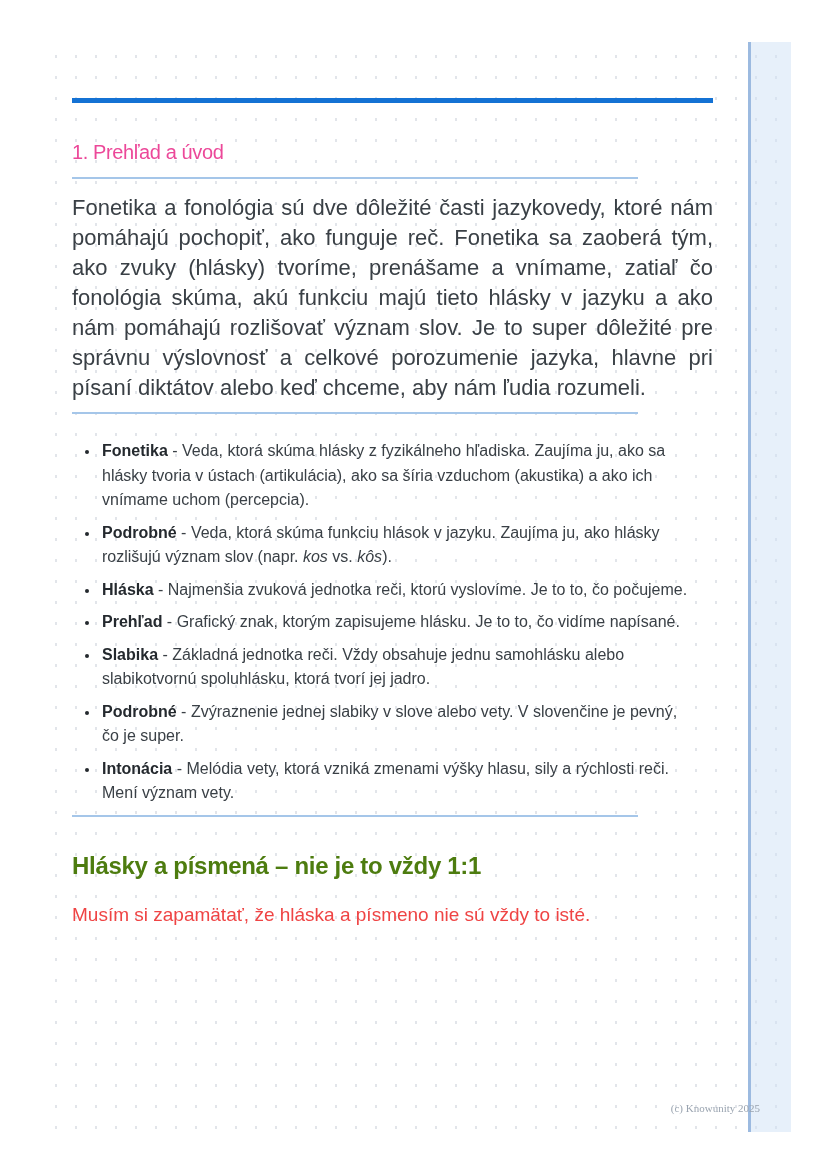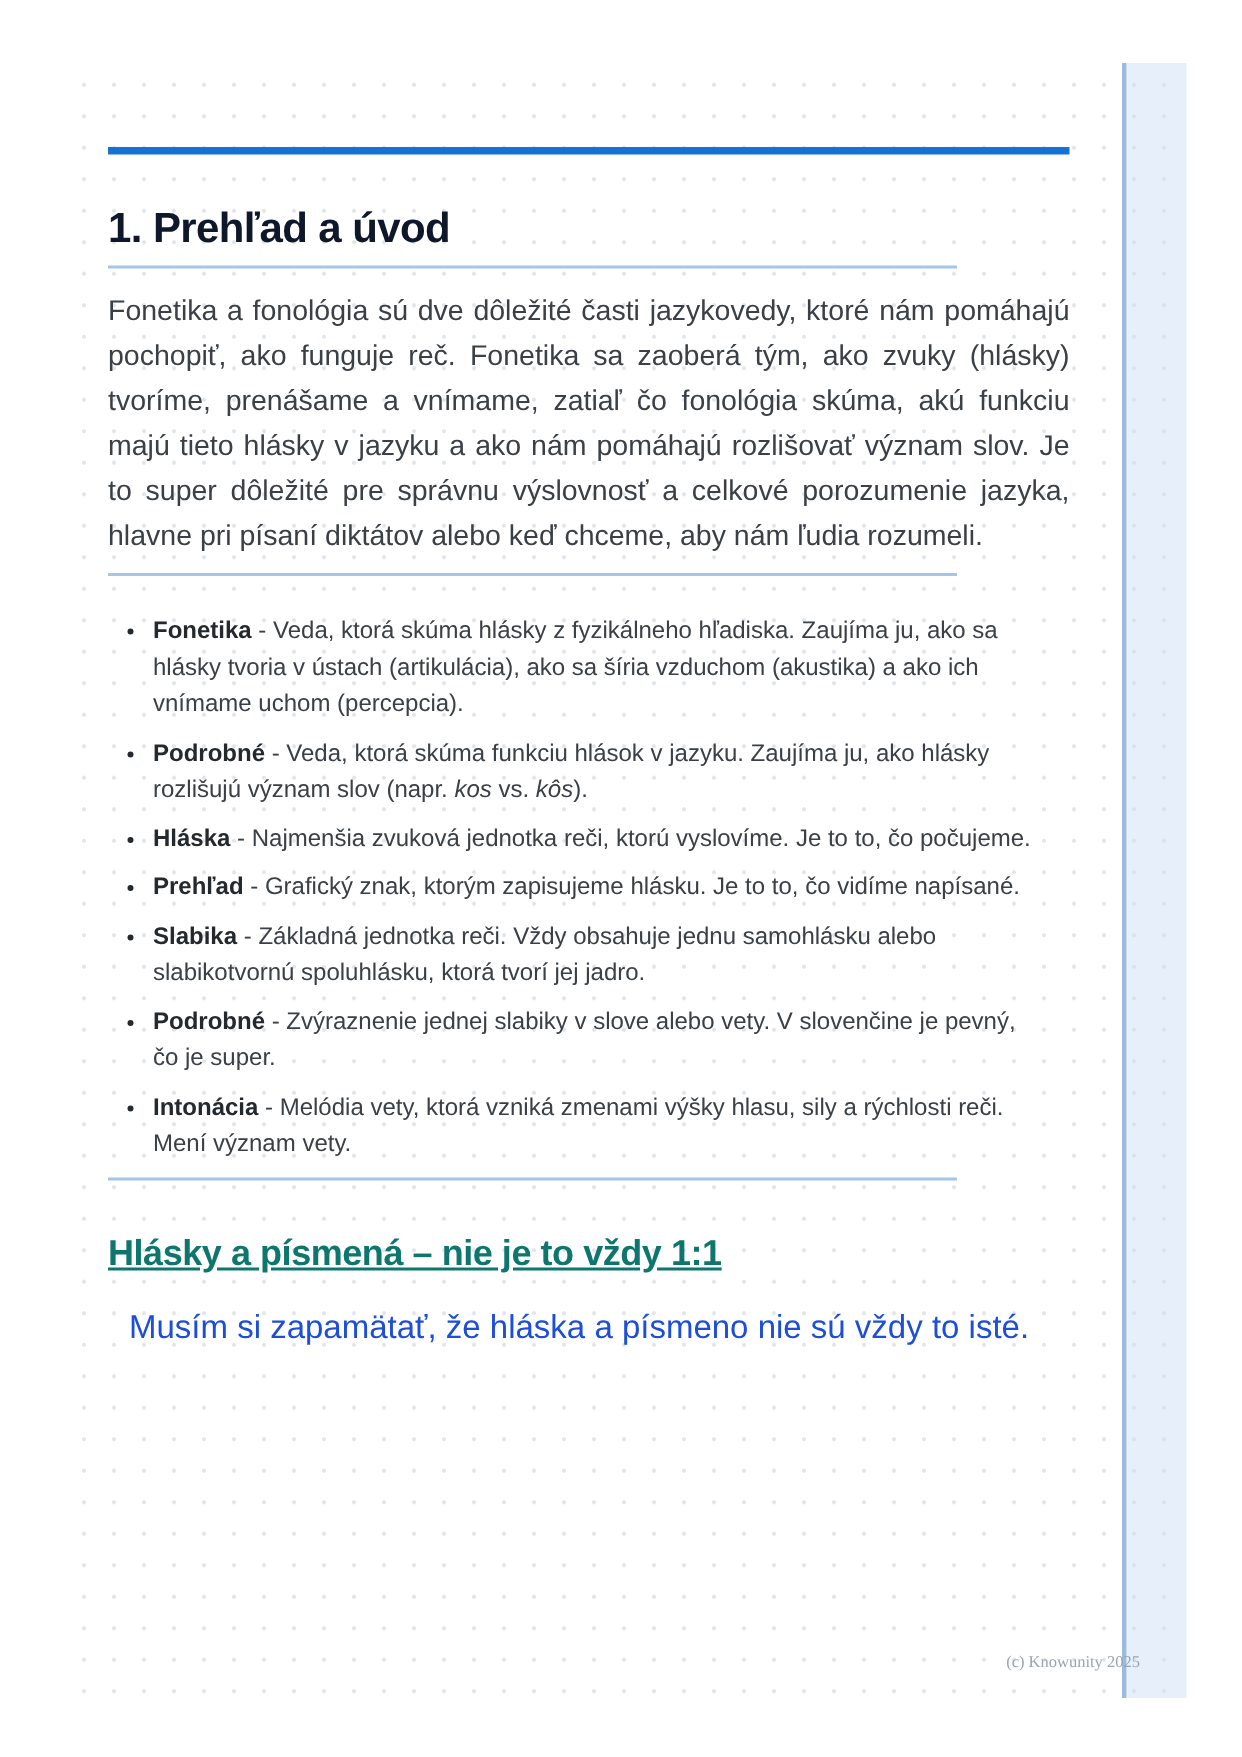--- a/index.html
+++ b/index.html
@@ -34,49 +34,49 @@
     color:#3a4046;
   }
 
   .doc-title {
     margin:0; font-size:40px; line-height:44px; font-weight:800;
     letter-spacing:-1.2px; color:#1266c6;
   }
   .rule-thick { height:5px; background:#1472d4; margin-top:14px; }
 
   .section-heading {
-    margin:0; font-size:28px; line-height:32px; font-weight:700;
-    letter-spacing:-0.4px; color:#0f172a;
+    margin:0; font-size:20px; line-height:32px; font-weight:400;
+    letter-spacing:-0.4px; color:#ec4899;
   }
   .mt-s1 { margin-top:33px; }
   .mt-s2 { margin-top:22px; }
   .mt-s3 { margin-top:28px; }
   .rule-thin { height:2px; width:566px; background:#a5c6e9; margin-top:9px; }
 
   .intro {
-    margin:14px 0 0 0; font-size:19px; line-height:30px;
+    margin:14px 0 0 0; font-size:22px; line-height:30px;
     text-align:justify; color:#3a4046;
   }
 
   ul.terms {
     margin:25px 16px 0 0; padding:0 0 0 28px; list-style:disc;
   }
   ul.terms li {
     font-size:16px; line-height:24.5px; margin-bottom:8px;
     color:#3a4046; padding-left:2px;
   }
   ul.terms li::marker { color:#24292e; font-size:13px; }
   ul.terms b { color:#24292e; font-weight:700; }
   ul.terms em { font-style:italic; }
 
   .subsection-heading {
     margin:34px 0 0 0; font-size:24px; line-height:29px; font-weight:700;
-    letter-spacing:-0.3px; color:#0f766e;text-decoration:underline;
+    letter-spacing:-0.3px; color:#4d7c0f;
   }
-  .note { margin:22px 0 0 14px; font-size:22px; line-height:25px; color:#1d4ed8; }
+  .note { margin:22px 0 0 0; font-size:19px; line-height:25px; color:#ef4444; }
 
   .footer {
     position:absolute; top:1102px; right:68px; z-index:5;
     font-size:11px; color:#9aa4b0;font-family:Liberation Serif, serif;
   }
 </style>
 </head>
 <body>
 
 <div class="page">

